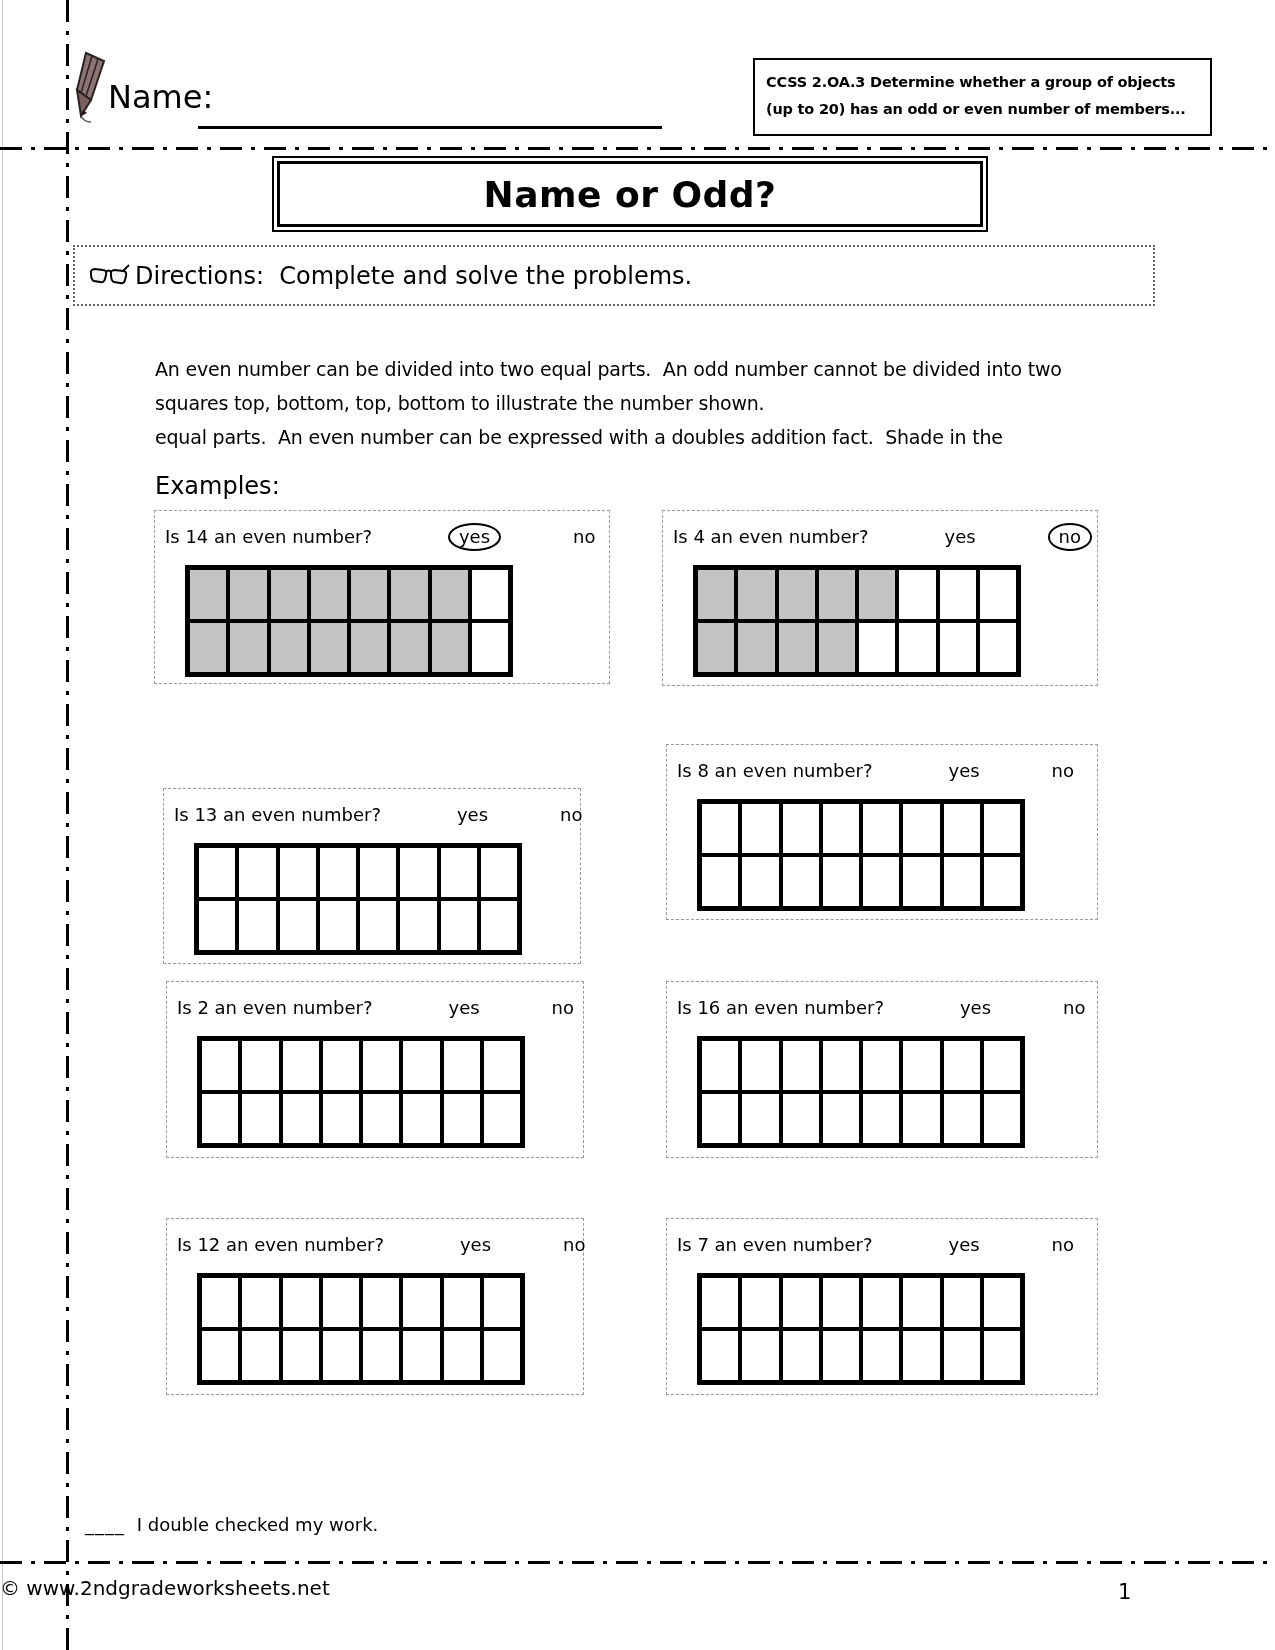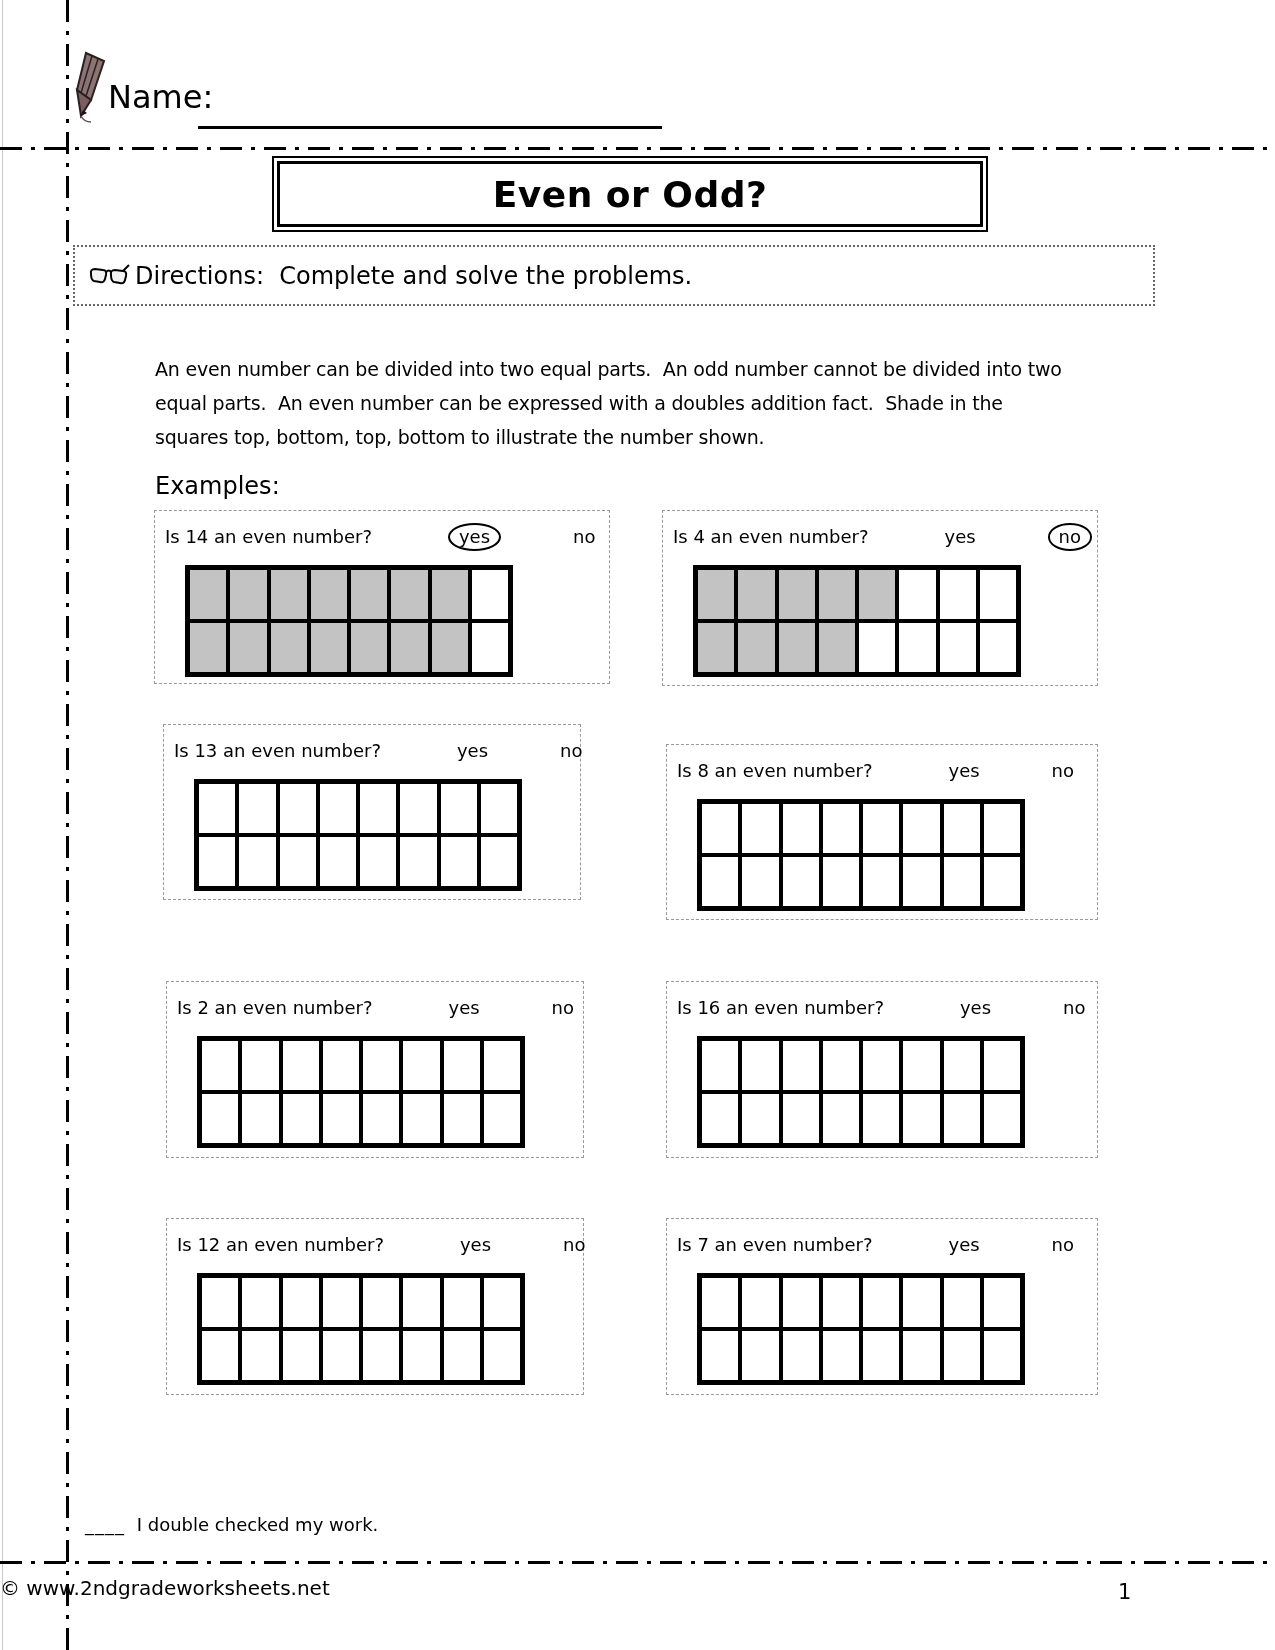--- a/index.html
+++ b/index.html
@@ -59,41 +59,45 @@
       <polygon points="14,5 32,13 19,52 5,42" fill="#8d7474" stroke="#2b2020" stroke-width="2"></polygon>
       <line x1="20" y1="8" x2="9" y2="45" stroke="#2b2020" stroke-width="1.5"></line>
       <line x1="26" y1="11" x2="14" y2="48" stroke="#2b2020" stroke-width="1.5"></line>
       <polygon points="5,42 19,52 9,68" fill="#7a5f5f" stroke="#2b2020" stroke-width="2"></polygon>
       <polygon points="11,62 9,68 15,65" fill="#1a1414"></polygon>
       <path d="M9 68 q3 6 10 6" fill="none" stroke="#555" stroke-width="1.5"></path>
     </svg>
   </div>
   <div class="name-label">Name:</div>
   <div class="name-line"></div>
+  <div class="ccss-box">
+    <div>CCSS 2.OA.3 Determine whether a group of objects</div>
+    <div>(up to 20) has an odd or even number of members...</div>
+  </div>
 
   <div class="title-box">
-    <div class="title-inner">Even or Odd?</div>
+    <div class="title-inner">Name or Odd?</div>
   </div>
 
   <div class="directions-box">
     <span>
       <svg width="44" height="26" viewBox="0 0 44 26">
         <path d="M36 8 l6 -6" fill="none" stroke="#000" stroke-width="2"></path>
         <path d="M4 11 q-1 -5 4 -5 l8 1 q4 0 3 5 l-1 4 q-1 4 -5 3 l-6 -1 q-3 -1 -3 -7 z" fill="#f4f4f4" stroke="#000" stroke-width="2"></path>
         <path d="M24 12 q-1 -5 4 -5 l8 1 q4 0 3 5 l-1 4 q-1 4 -5 3 l-6 -1 q-3 -1 -3 -7 z" fill="#f4f4f4" stroke="#000" stroke-width="2"></path>
         <path d="M19 9 q3 -3 5 0" fill="none" stroke="#000" stroke-width="2"></path>
       </svg>
     </span>
     <span class="txt">Directions:  Complete and solve the problems.</span>
   </div>
 
   <div class="intro">
     <div>An even number can be divided into two equal parts.  An odd number cannot be divided into two</div>
+    <div>squares top, bottom, top, bottom to illustrate the number shown.</div>
     <div>equal parts.  An even number can be expressed with a doubles addition fact.  Shade in the</div>
-    <div>squares top, bottom, top, bottom to illustrate the number shown.</div>
   </div>
   <div class="examples-label">Examples:</div>
 
   <div class="pbox" style="left:154px;top:510px;width:456px;height:174px;">
     <div class="pheader">
       <span class="q">Is 14 an even number?</span>
       <span class="ans yes circled">yes</span>
       <span class="ans no">no</span>
     </div>
     <div class="tens-grid">
@@ -135,21 +139,21 @@
         <div class="cell shaded"></div>
         <div class="cell shaded"></div>
         <div class="cell shaded"></div>
         <div class="cell"></div>
         <div class="cell"></div>
         <div class="cell"></div>
         <div class="cell"></div>
       </div>
   </div>
 
-  <div class="pbox" style="left:163px;top:724px;width:418px;height:176px;text-align:center;">
+  <div class="pbox" style="left:163px;top:788px;width:418px;height:176px;text-align:center;">
     <div class="pheader">
       <span class="q">Is 13 an even number?</span>
       <span class="ans yes">yes</span>
       <span class="ans no">no</span>
     </div>
     <div class="tens-grid">
         <div class="cell"></div>
         <div class="cell"></div>
         <div class="cell"></div>
         <div class="cell"></div>

